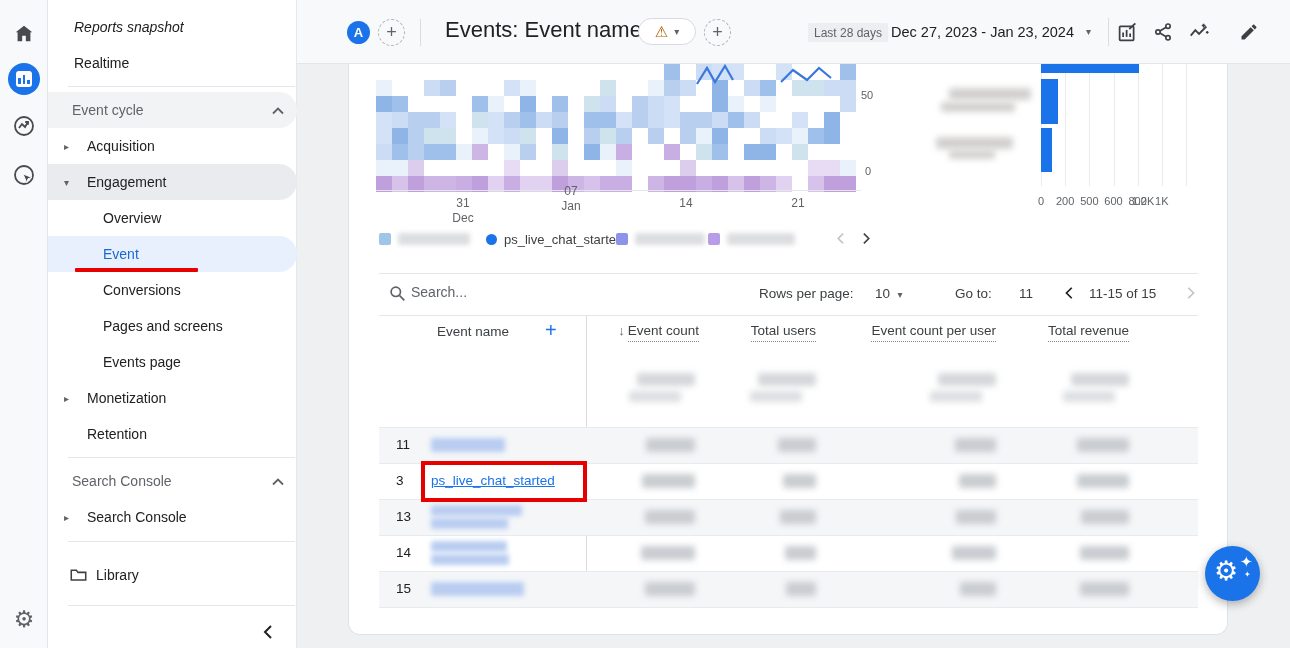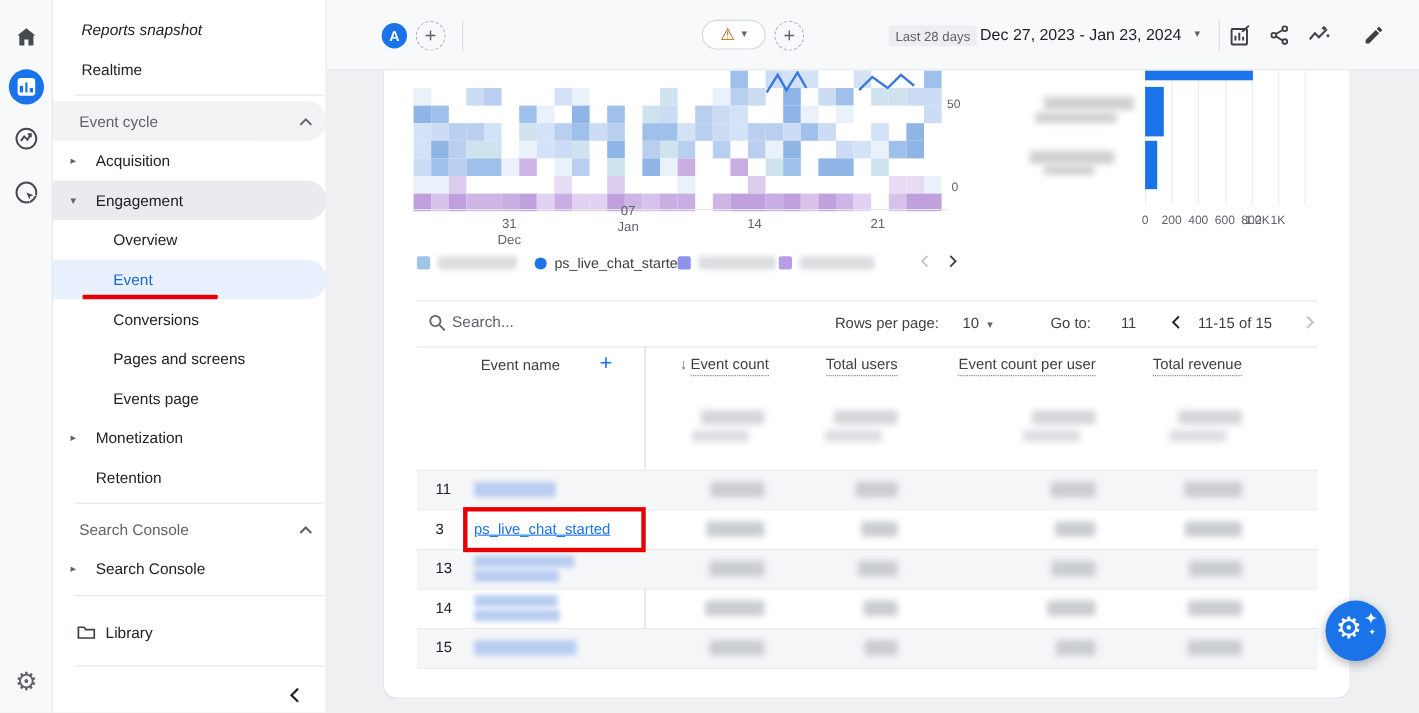--- a/index.html
+++ b/index.html
@@ -73,20 +73,21 @@
 </style>
 </head>
 <body>
 
 <div id="stage">
 
   <div id="topbar">
     <div class="avatar">A</div>
     <div class="dashplus" style="left:81px;top:19px">+</div>
     <div class="vdiv" style="left:123px;top:19px;height:27px"></div>
+    <div id="page-title">Events: Event name</div>
     <div class="warnpill">
       <span class="tri">⚠</span>
       <span class="caret">▾</span>
     </div>
     <div class="dashplus" style="left:407px;top:19px">+</div>
     <div class="datechip">Last 28 days</div>
     <div class="daterange">
       <span>Dec 27, 2023 - Jan 23, 2024</span>
       <span class="caret">▾</span>
     </div>
@@ -384,21 +385,21 @@
         <div class="xlbl" style="left: 222px; top: 120px;">07<br>Jan</div>
         <div class="xlbl" style="left: 337px; top: 132px;">14</div>
         <div class="xlbl" style="left: 449px; top: 132px;">21</div>
       </div>
     <div id="barchart">
         <div class="gridv" style="left: 692px; top: 0px; height: 122px;"></div>
         <div class="xlbl" style="left: 692px; top: 130px; font-size: 11px;">0</div>
         <div class="gridv" style="left: 716.167px; top: 0px; height: 122px;"></div>
         <div class="xlbl" style="left: 716.167px; top: 130px; font-size: 11px;">200</div>
         <div class="gridv" style="left: 740.333px; top: 0px; height: 122px;"></div>
-        <div class="xlbl" style="left: 740.333px; top: 130px; font-size: 11px;">400</div>
+        <div class="xlbl" style="left: 740.333px; top: 130px; font-size: 11px;">500</div>
         <div class="gridv" style="left: 764.5px; top: 0px; height: 122px;"></div>
         <div class="xlbl" style="left: 764.5px; top: 130px; font-size: 11px;">600</div>
         <div class="gridv" style="left: 788.667px; top: 0px; height: 122px;"></div>
         <div class="xlbl" style="left: 788.667px; top: 130px; font-size: 11px;">800</div>
         <div class="gridv" style="left: 812.833px; top: 0px; height: 122px;"></div>
         <div class="xlbl" style="left: 812.833px; top: 130px; font-size: 11px;">1K</div>
         <div class="gridv" style="left: 837px; top: 0px; height: 122px;"></div>
         <div class="xlbl" style="left: 794px; top: 130px; font-size: 11px;">1.2K</div>
         <div class="bar" style="left: 692px; top: 0px; width: 98px; height: 9px;"></div>
         <div class="bar" style="left: 692px; top: 15px; width: 17px; height: 45px;"></div>

